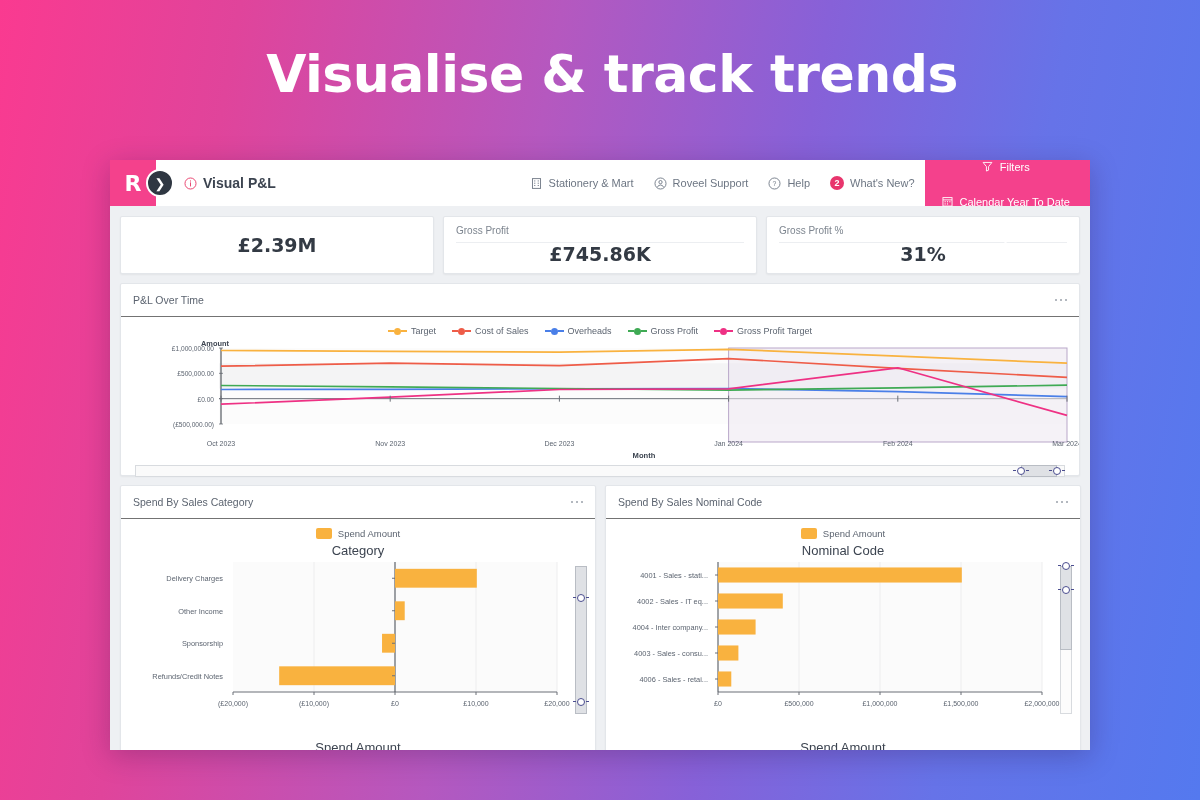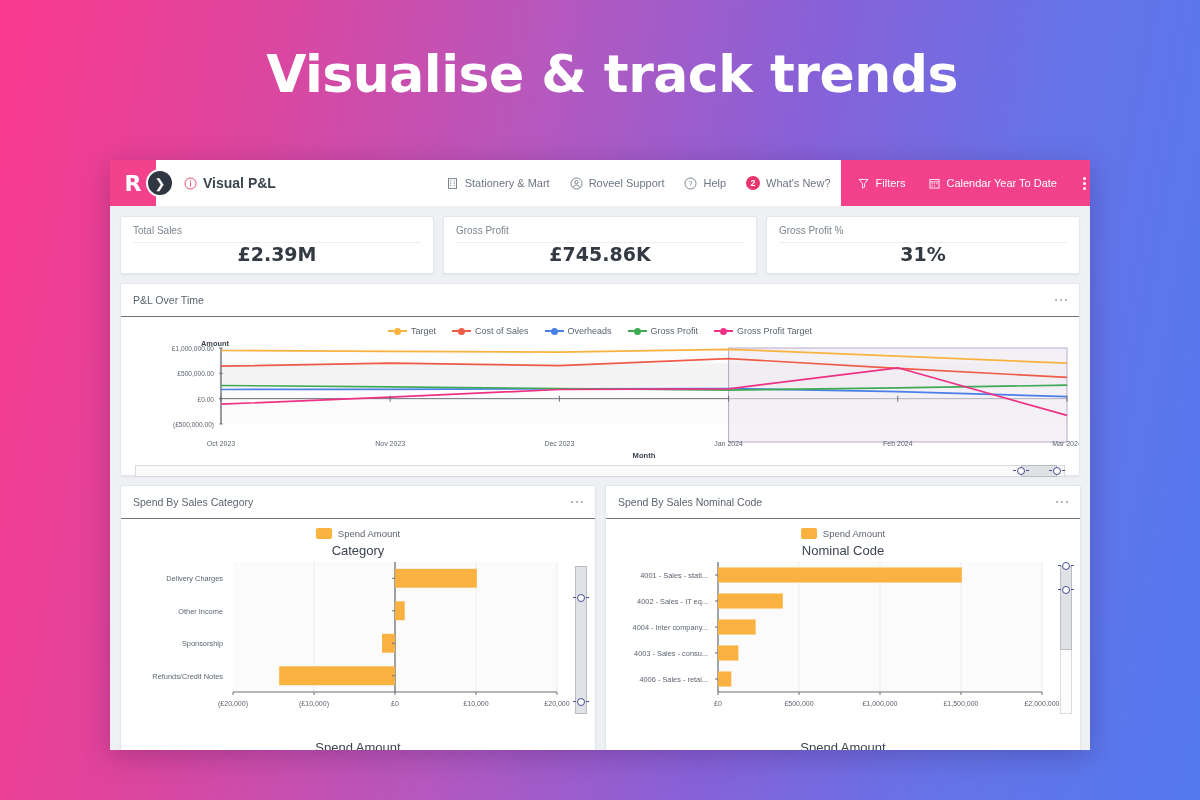--- a/index.html
+++ b/index.html
@@ -53,21 +53,21 @@
   .nav-links { display: flex; align-items: center; gap: 20px; padding-right: 10px; }
   .nav-item { display: flex; align-items: center; gap: 6px; color: #6d7683; font-size: 11px; white-space: nowrap; }
   .nav-item svg { display: block; }
   .badge-new {
     background: #e8356d; color: #fff; border-radius: 50%;
     width: 14px; height: 14px; font-size: 9px; font-weight: bold;
     display: flex; align-items: center; justify-content: center;
   }
   .pink-actions {
     background: #f4418c; display: flex; align-items: center; gap: 22px;
-    padding: 0 0 0 16px; color: #ffffff; font-size: 11px;
+    padding: 0 20px 0 16px; color: #ffffff; font-size: 11px; flex-direction: column;
   }
   .pink-actions .nav-item { color: #ffffff; }
   .kebab { display: flex; flex-direction: column; gap: 2px; padding: 0 4px; }
   .kebab i { width: 3px; height: 3px; background: #fff; border-radius: 50%; display: block; }
 
   
   .dash { padding: 10px; display: flex; flex-direction: column; gap: 9px; height: 544px; }
 
   .kpi-row { display: flex; gap: 9px; height: 68px; }
   .kpi-card {
@@ -223,21 +223,20 @@
           <i></i>
           <i></i>
         </div>
     </div>
   </div>
 
   <div class="dash">
 
     <div class="kpi-row">
       <div class="kpi-card">
-        <div class="kpi-label">Total Sales</div>
         <div class="kpi-value">£2.39M</div>
       </div>
       <div class="kpi-card">
         <div class="kpi-label">Gross Profit</div>
         <div class="kpi-value">£745.86K</div>
       </div>
       <div class="kpi-card">
         <div class="kpi-label">Gross Profit %</div>
         <div class="kpi-value">31%</div>
       </div>

